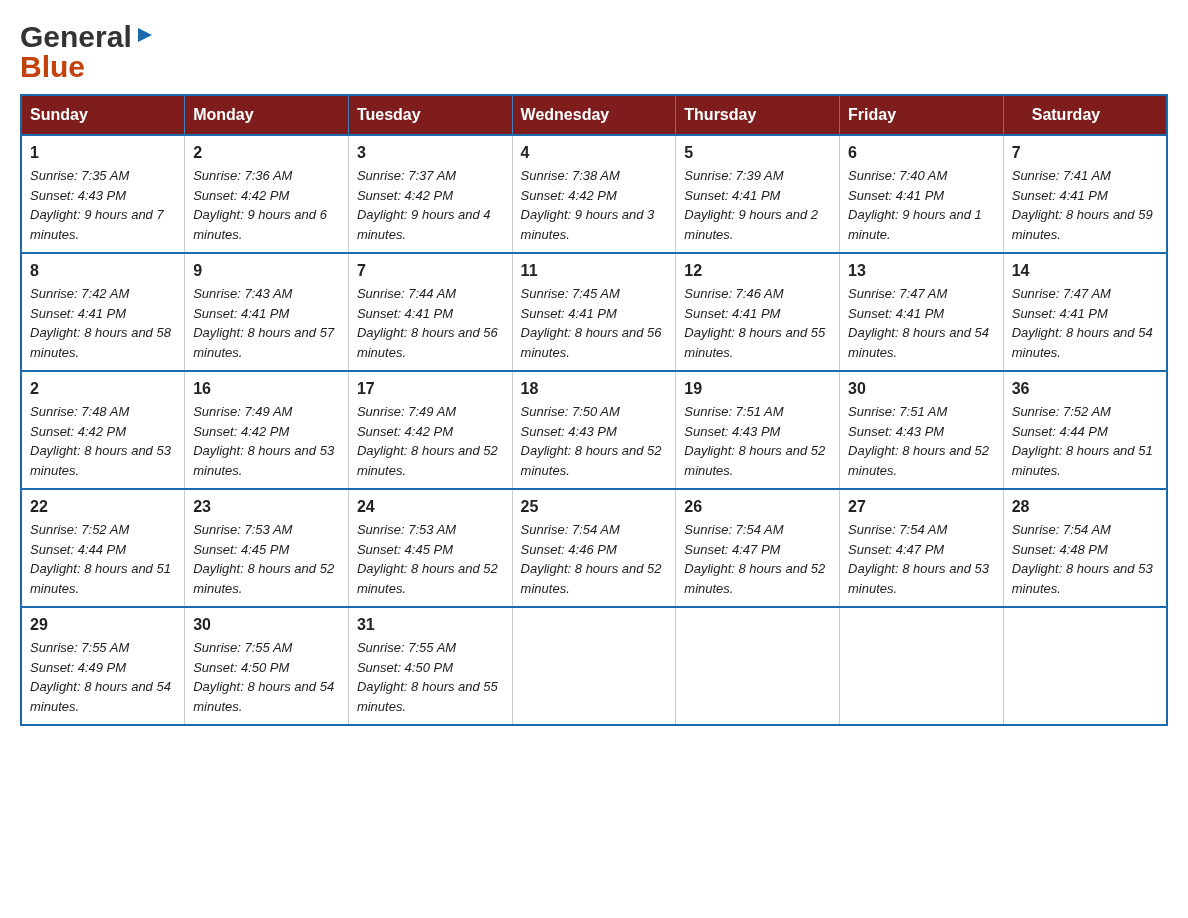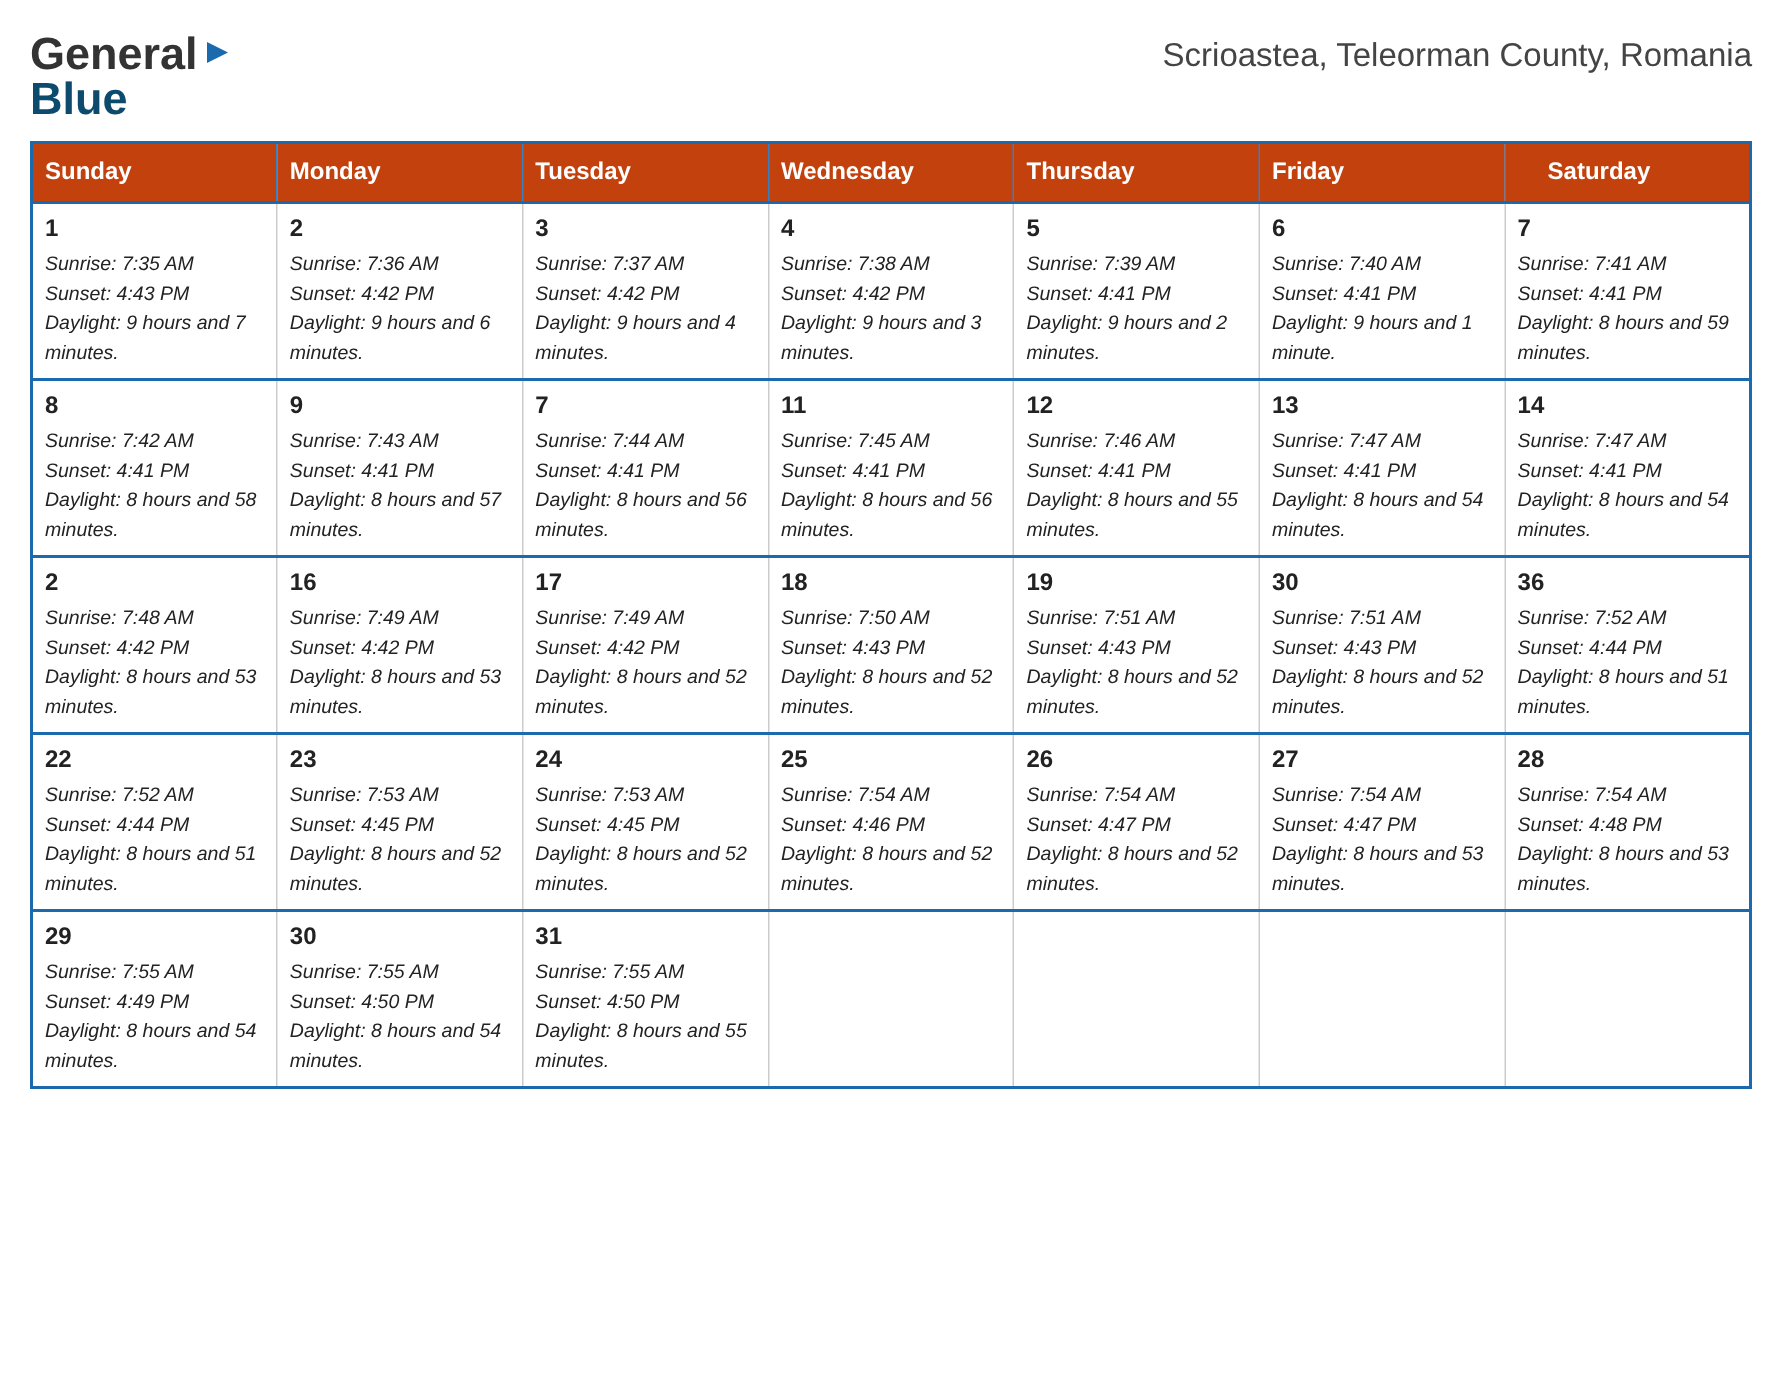--- a/index.html
+++ b/index.html
@@ -35,21 +35,21 @@
       color: #444;
       margin-top: 4px;
     }
     .calendar-table {
       width: 100%;
       border-collapse: collapse;
       border: 2px solid #1a6aad;
       margin-top: 10px;
     }
     .calendar-table thead tr {
-      background-color: #c2410c;
+      background-color: #7f1d1d;
     }
     .calendar-table thead th {
       color: #fff;
       font-size: 16px;
       font-weight: bold;
       padding: 10px 8px;
       text-align: left;
       border-right: 1px solid #3a7fbf;
     }
     .calendar-table thead th:last-child {
@@ -97,41 +97,40 @@
       color: #333;
       text-align: center;
     }
     .logo-arrow {
       display: inline-block;
       margin-left: 2px;
     }
     .logo-text-blue {
       font-size: 30px;
       font-weight: bold;
-      color: #0c4a6e;
+      color: #c2410c;
       margin-top: -4px;
     }
   </style>
 </head>
 <body>
 
 <div class="header-area">
   <div class="logo">
     <div class="logo-row">
       <span class="logo-text-general">General</span>
       <span class="logo-arrow">
         <svg width="22" height="22" viewBox="0 0 22 22">
           <polygon points="4,4 18,11 4,18" fill="#1a6aad"></polygon>
         </svg>
       </span>
     </div>
     <div class="logo-text-blue">Blue</div>
   </div>
   <div class="title-area">
-    <div class="subtitle">Scrioastea, Teleorman County, Romania</div>
   </div>
 </div>
 
 <table class="calendar-table">
   <thead>
     <tr>
     <th>Sunday</th>
         <th>Monday</th>
         <th>Tuesday</th>
         <th>Wednesday</th>

